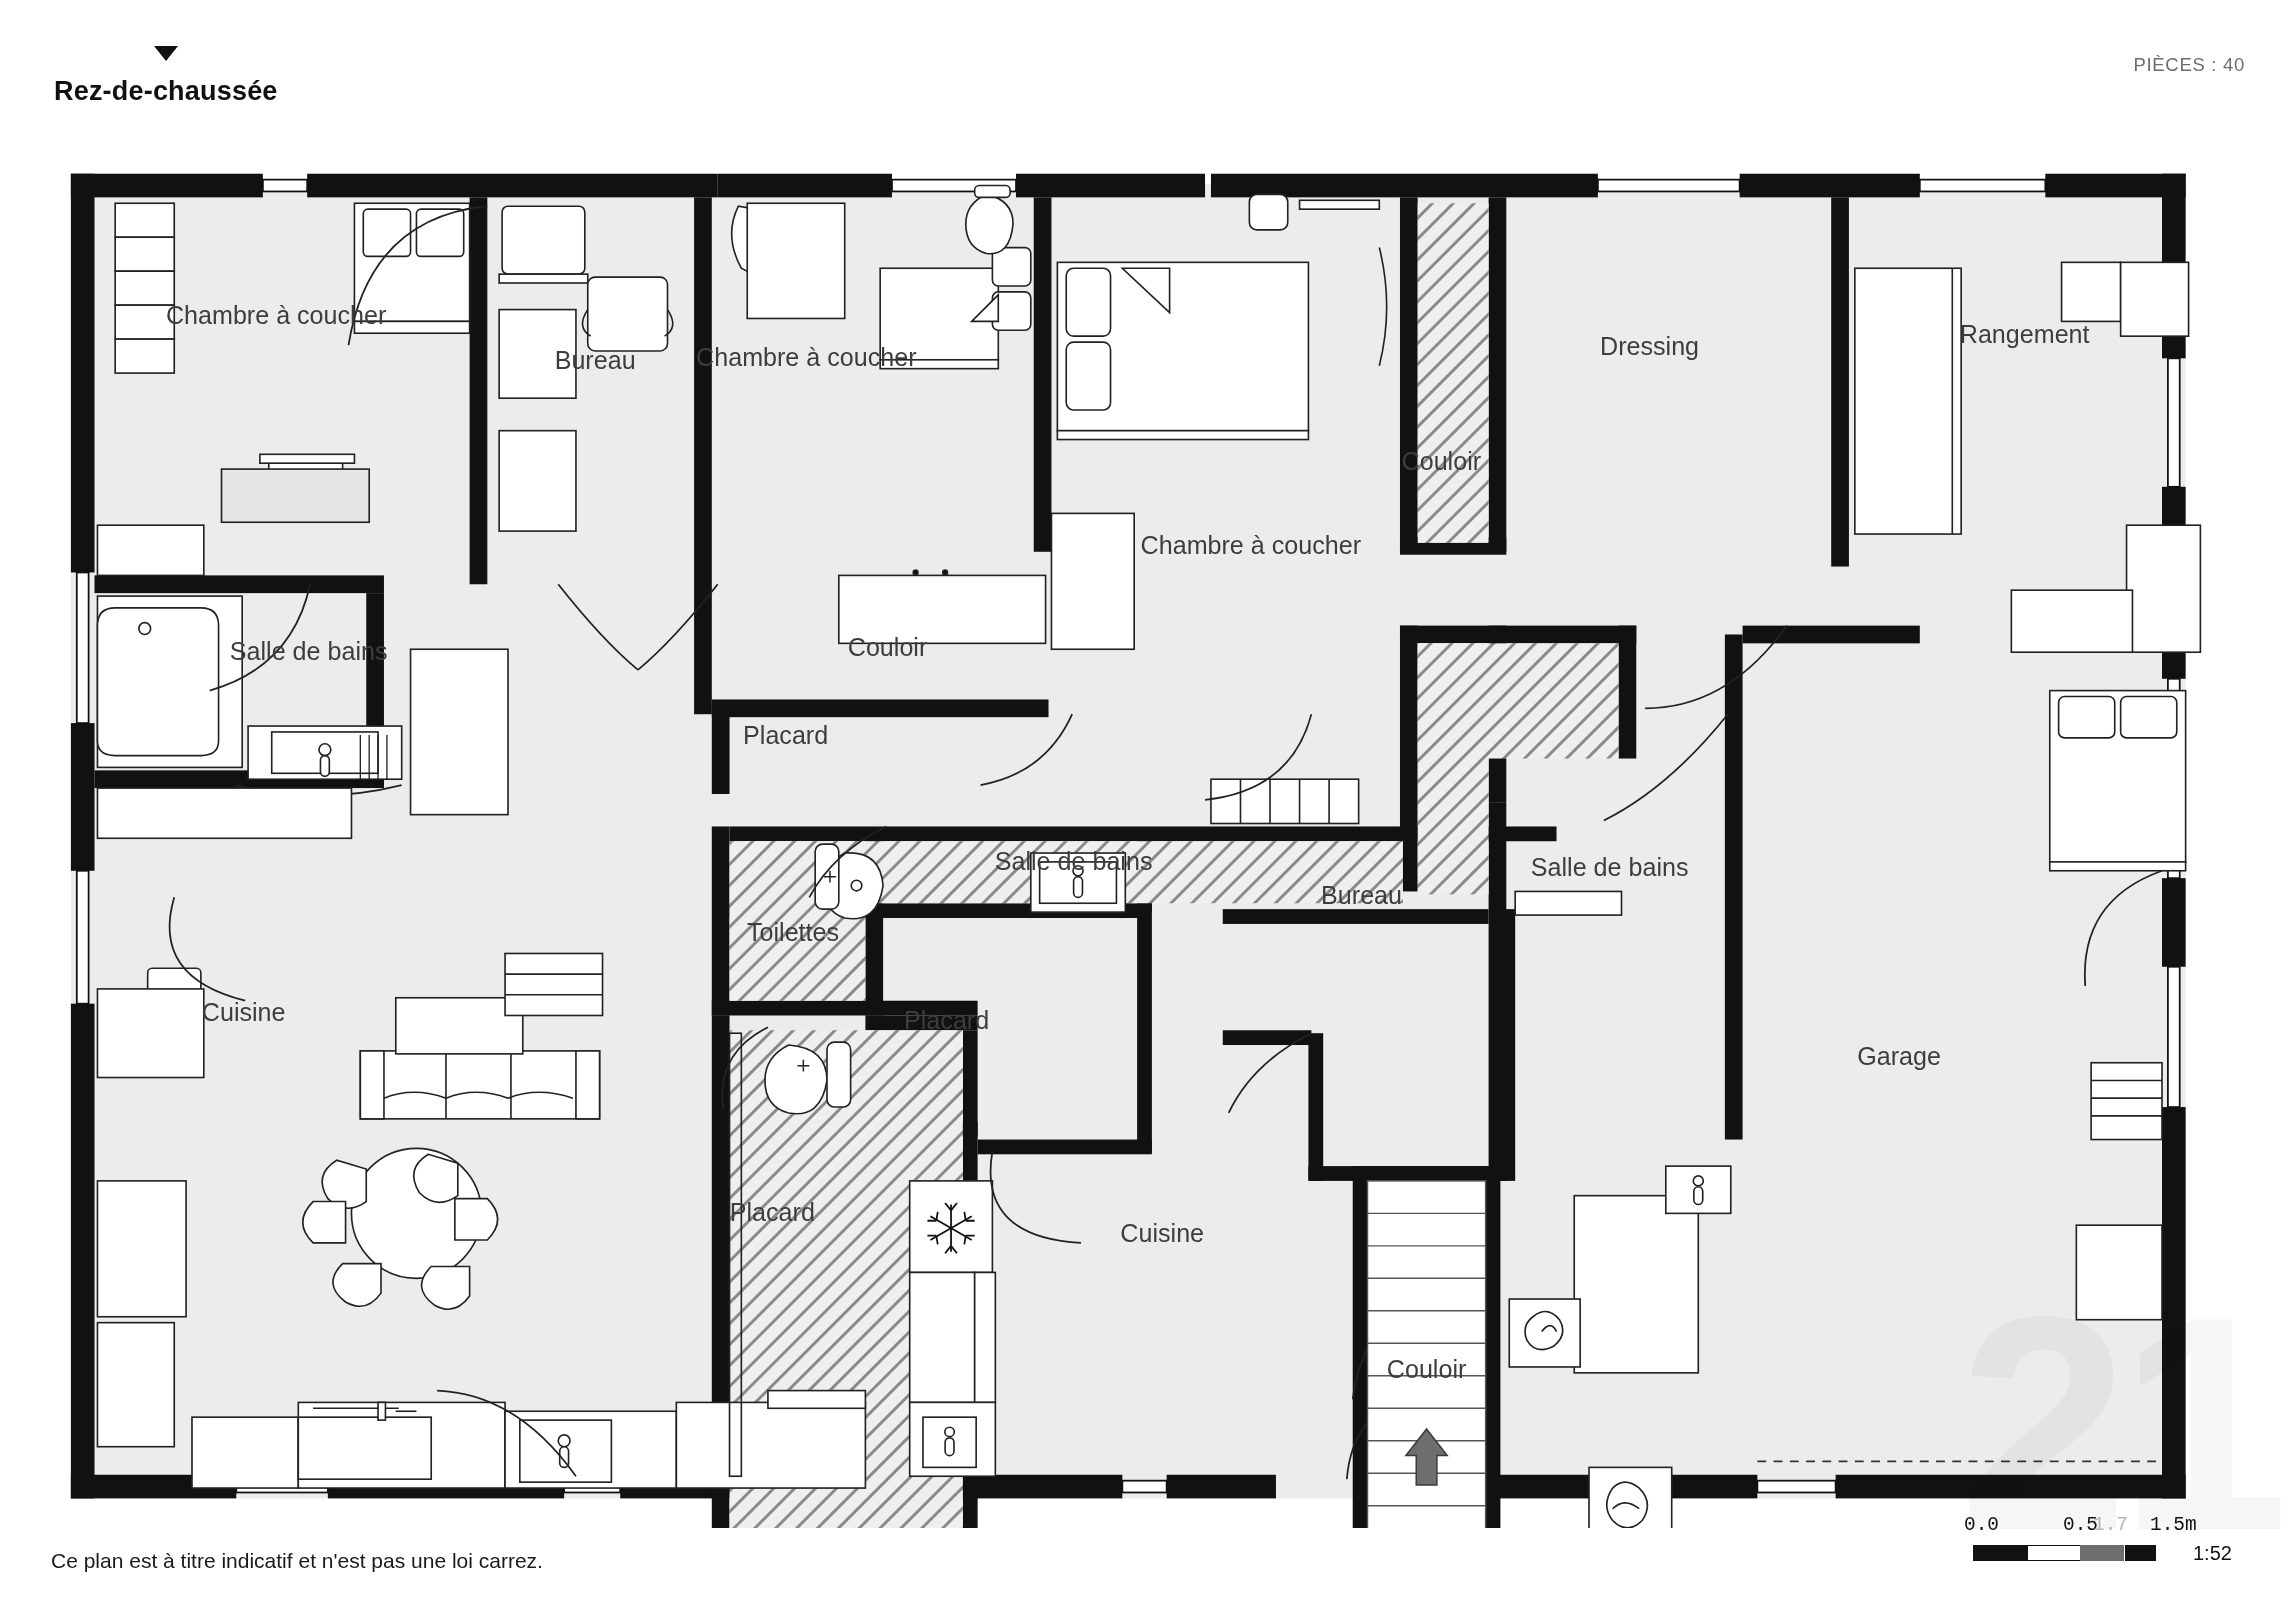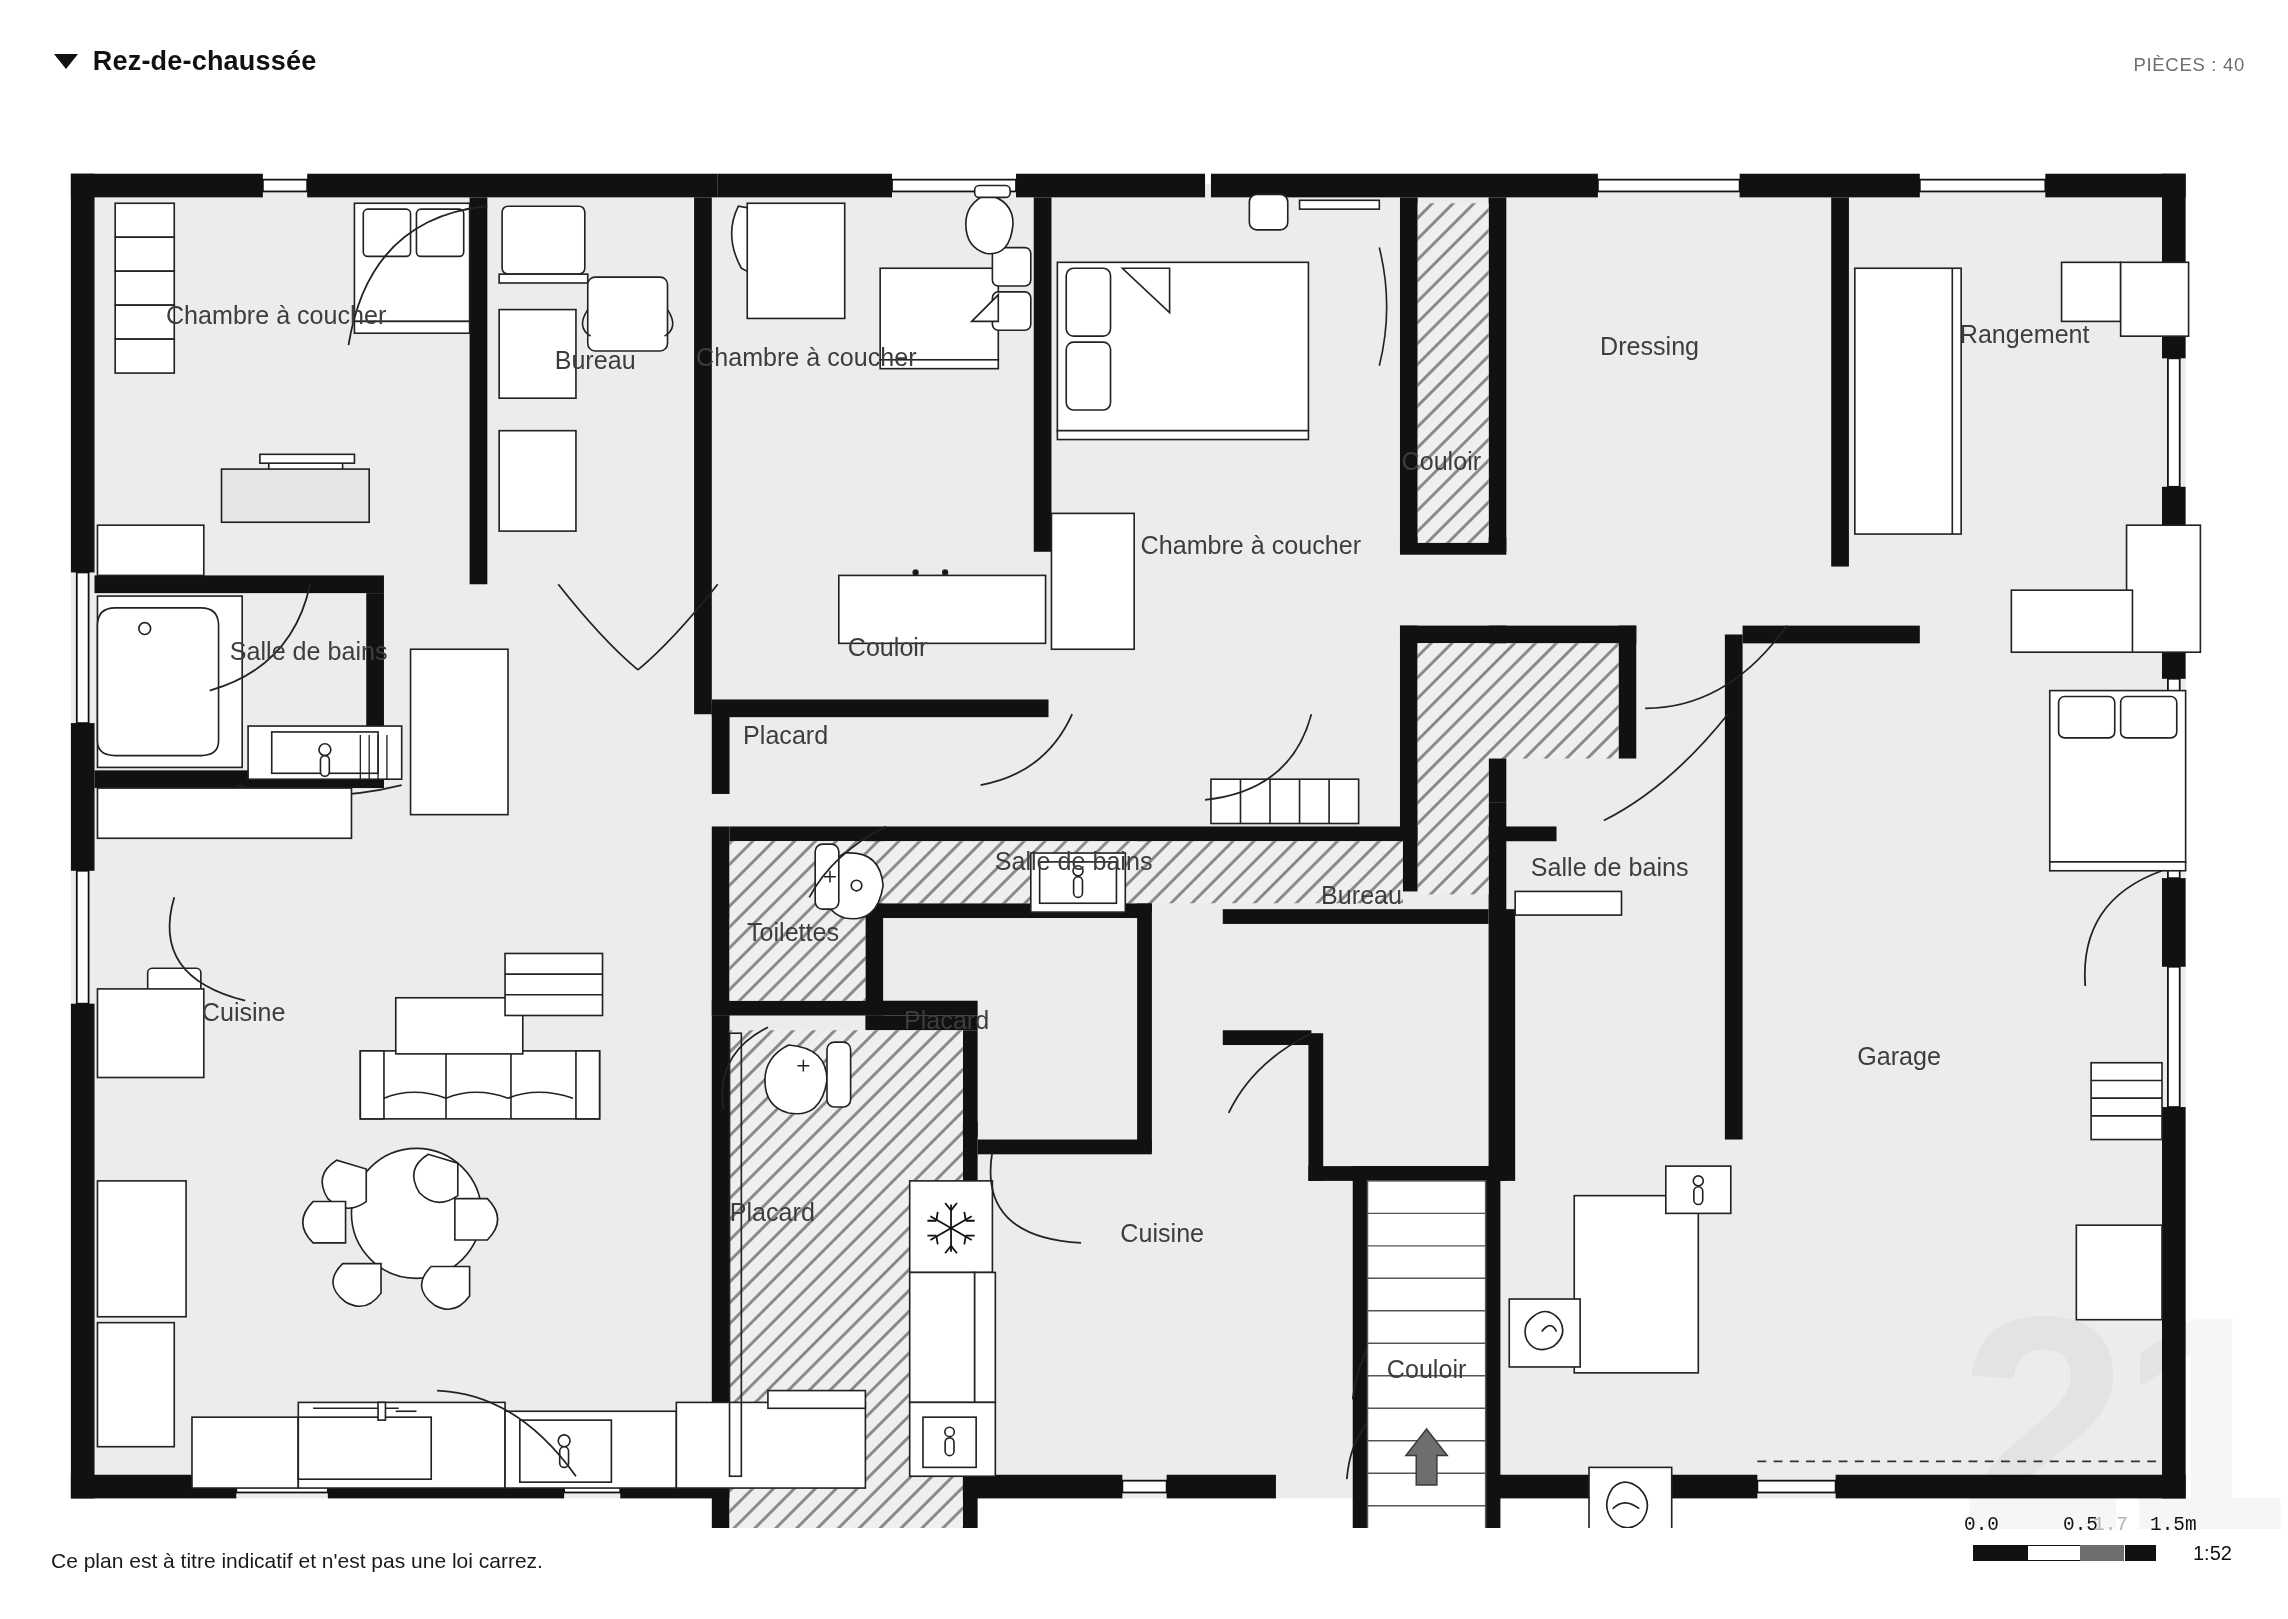--- a/index.html
+++ b/index.html
@@ -22,20 +22,21 @@
     position: absolute;
     left: 0; top: 0;
     width: 2289px; height: 92px;
   }
   #title-group {
     position: absolute;
     left: 54px; top: 46px;
     display: flex;
     align-items: center;
     gap: 14.8px;
+    flex-direction: column;
   }
   #caret {
     width: 0; height: 0;
     border-left: 12px solid transparent;
     border-right: 12px solid transparent;
     border-top: 15.7px solid #111111;
   }
   #title-text {
     font-size: 27px;
     font-weight: bold;

